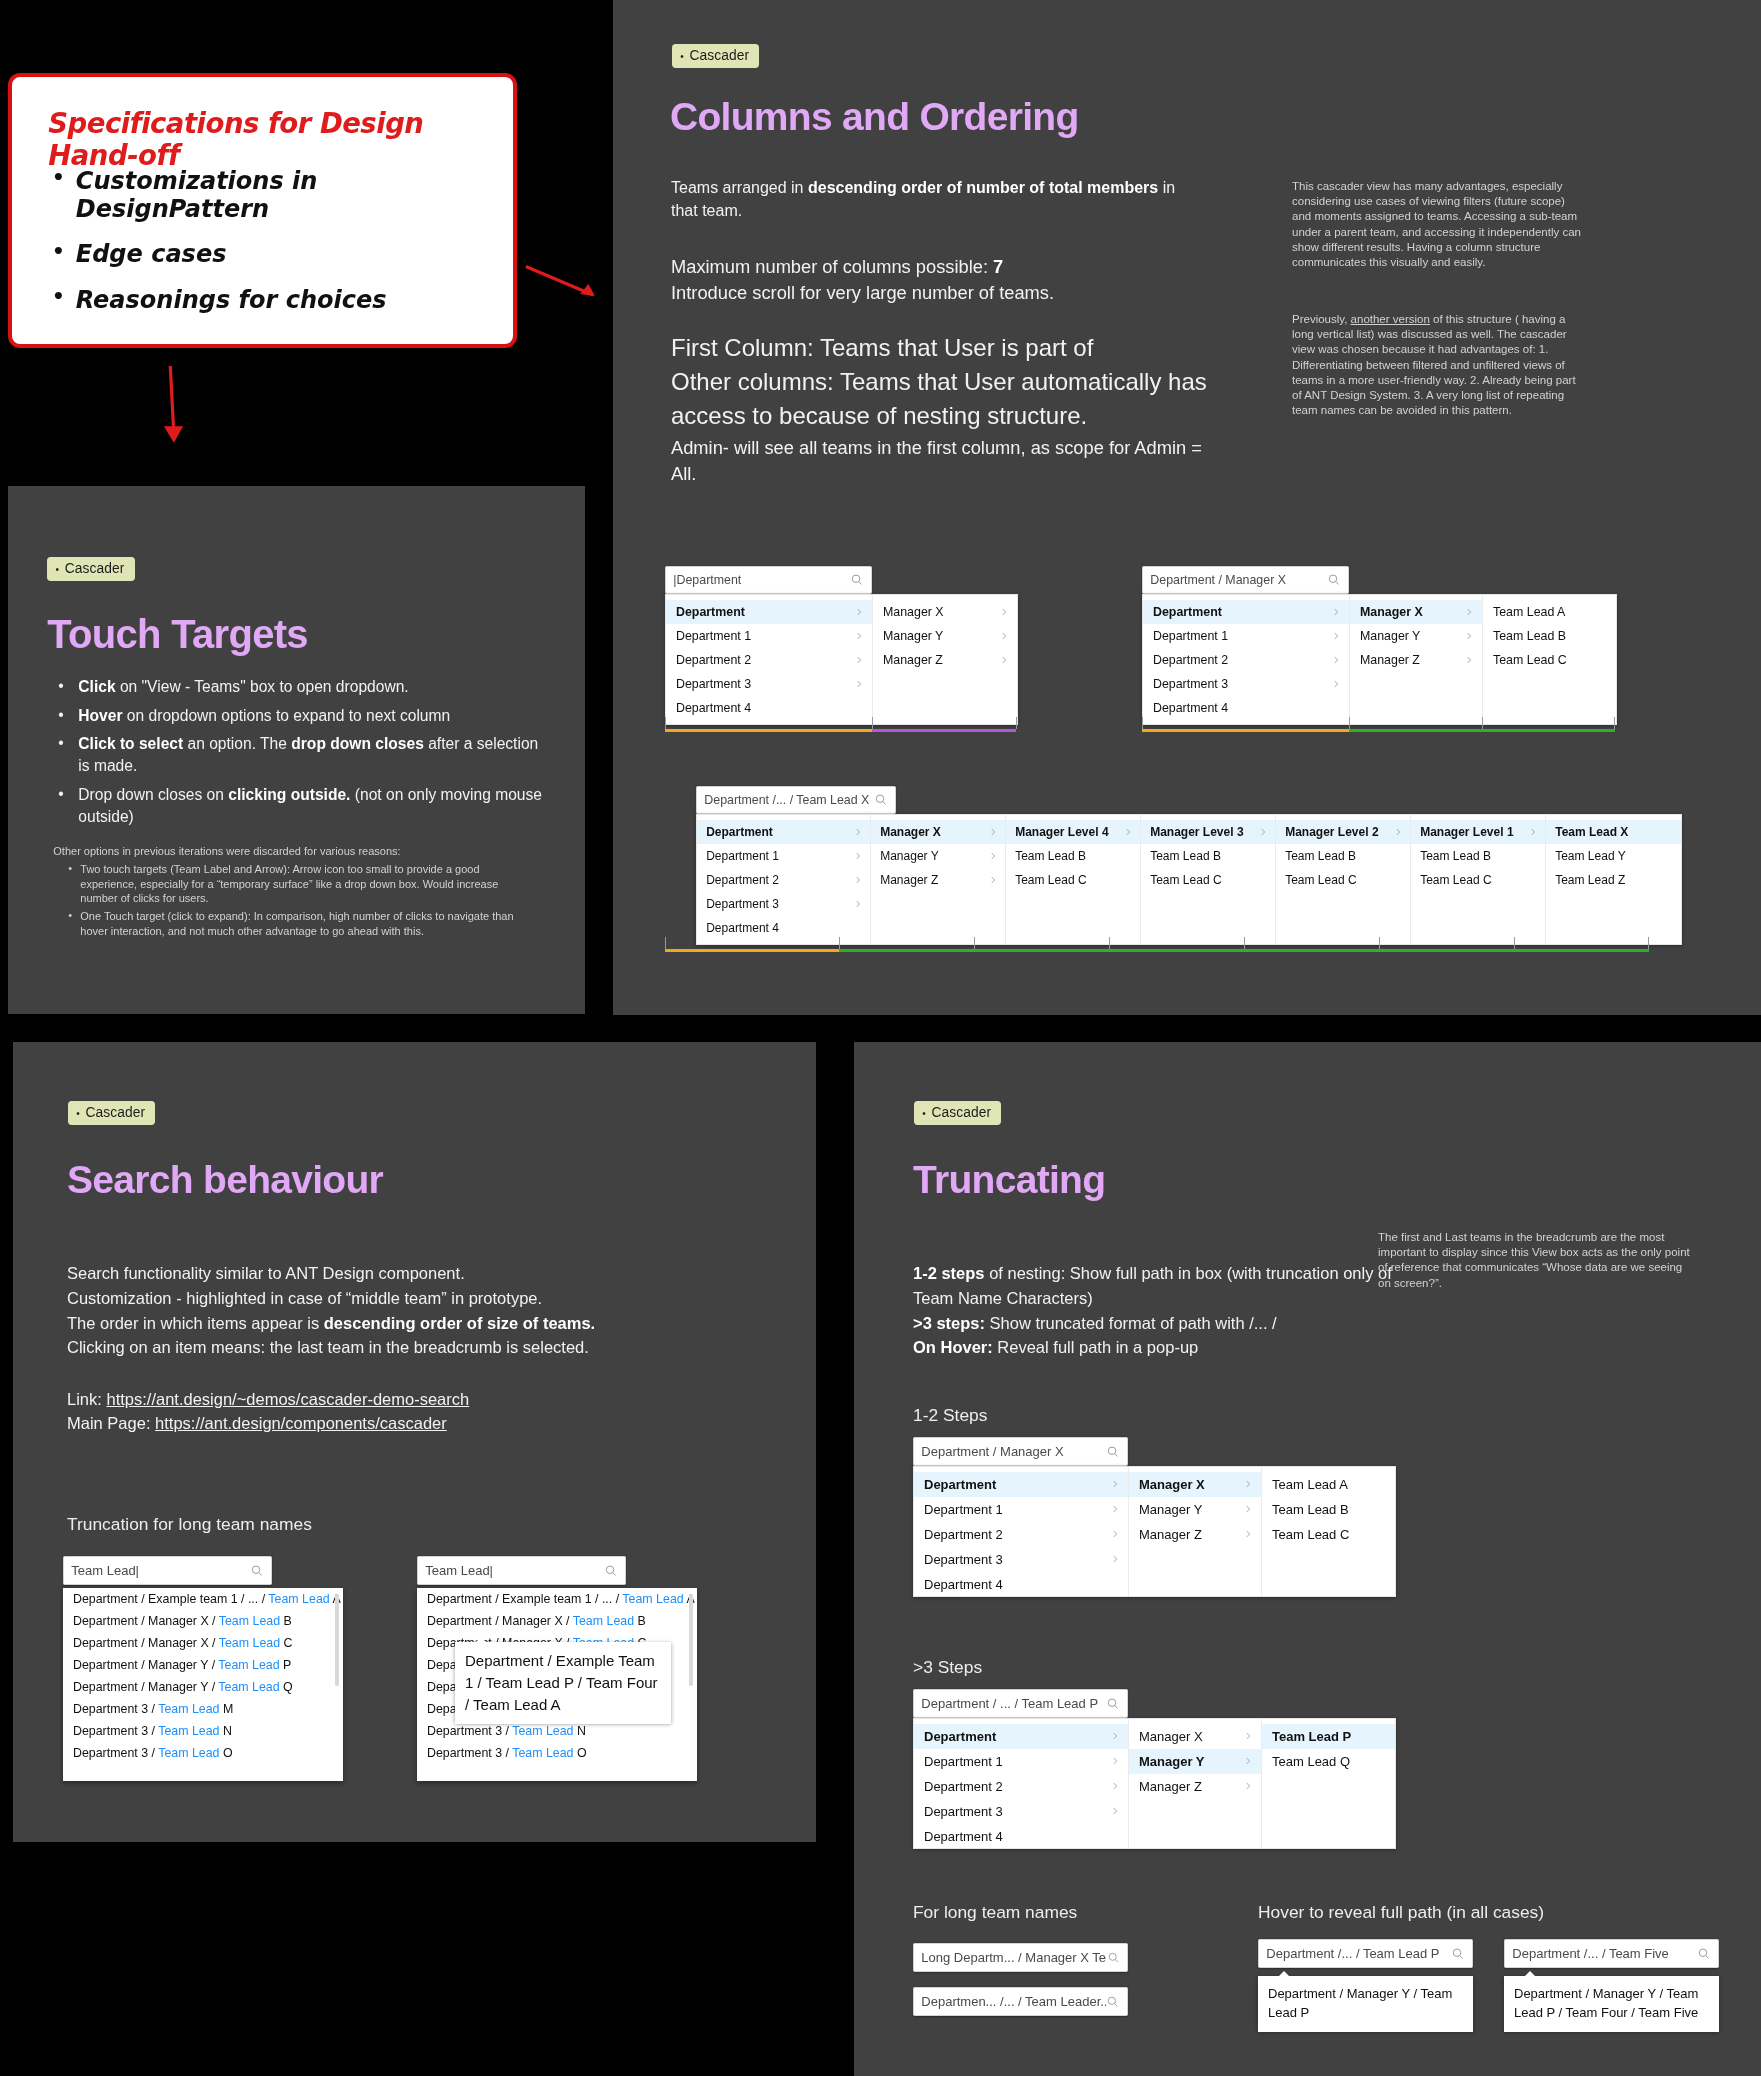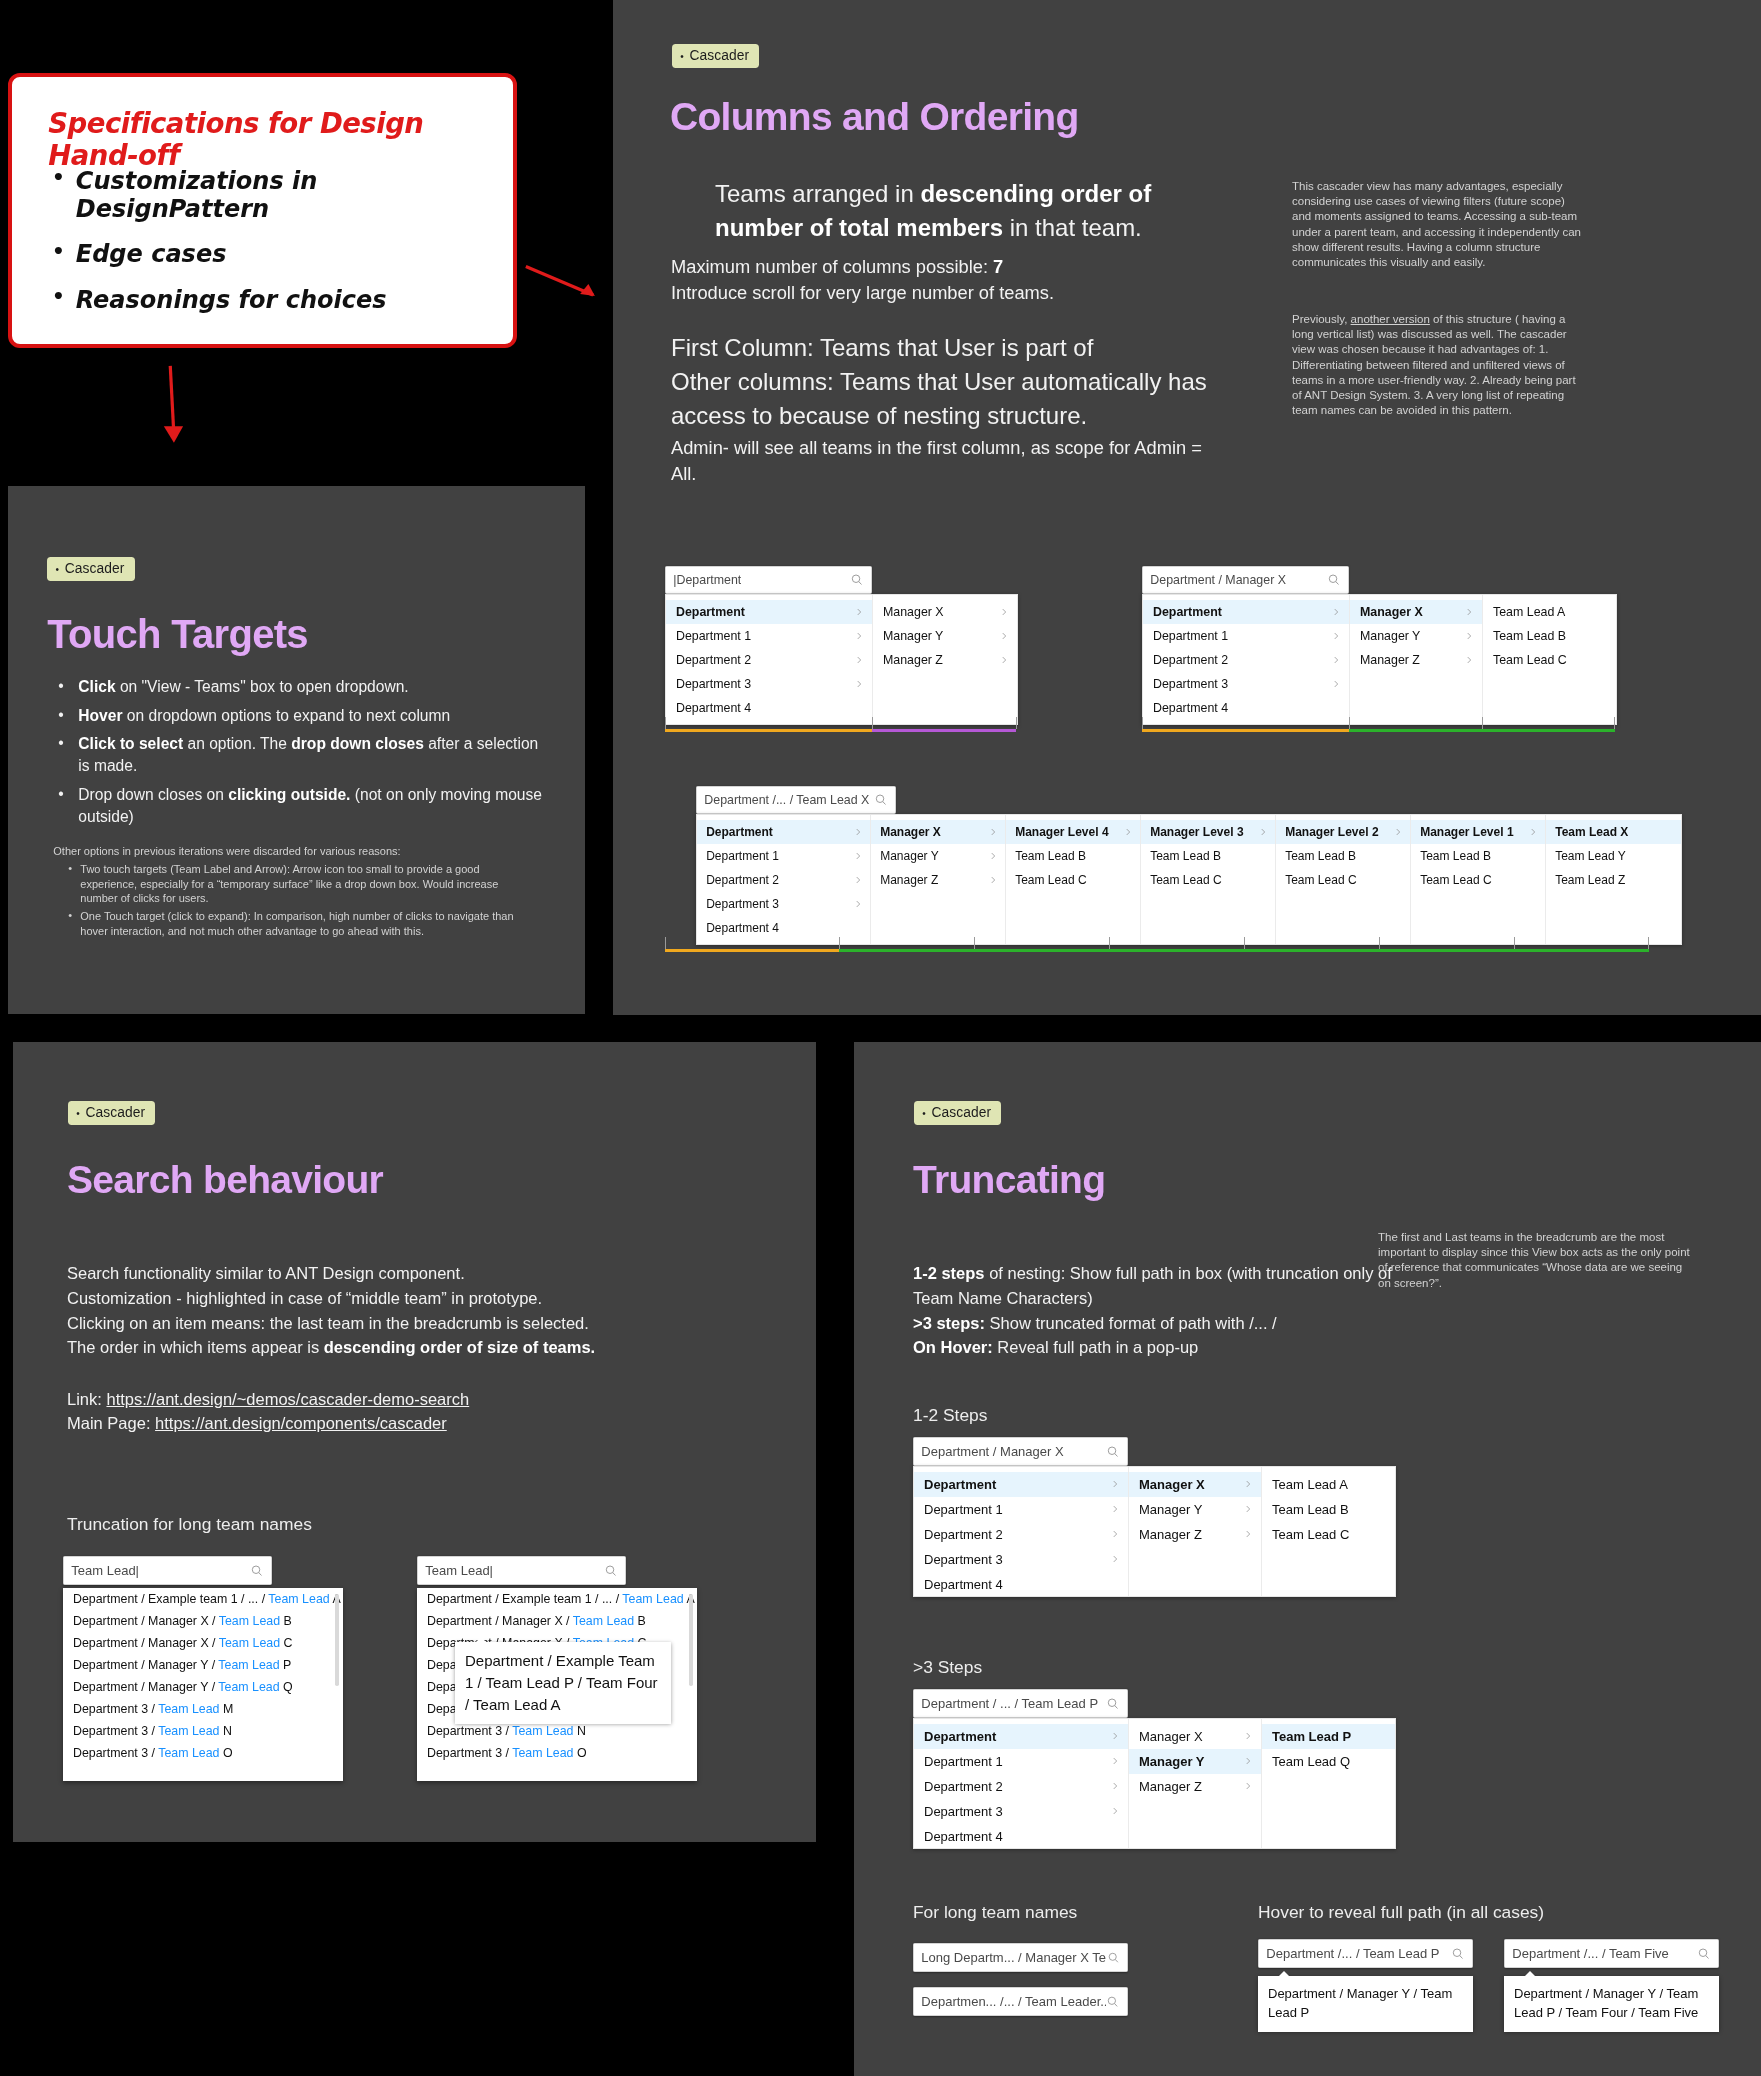--- a/index.html
+++ b/index.html
@@ -112,21 +112,21 @@
 </div>
 
 <div class="panel" id="panel-columns" style="left:613px; top:0; width:1148px; height:1015px;">
 
   <div class="tag" style="position:absolute; left:59px; top:44px;">
     <span class="dot">•</span><span>Cascader</span>
   </div>
 
   <div class="ptitle" style="position:absolute; left:57px; top:97px; font-size:39px;">Columns and Ordering</div>
 
-  <div class="body-txt" style="position:absolute; left:58px; top:177px; width:509px; font-size:24px;margin-left:44px;">Teams arranged in <b>descending order of number of total members</b> in that team.</div>
+  <div class="body-txt" style="position:absolute; left:58px; top:177px; width:509px; font-size:16px;">Teams arranged in <b>descending order of number of total members</b> in that team.</div>
   <div class="body-txt" style="position:absolute; left:58px; top:254px; width:528px; font-size:18.3px;">Maximum number of columns possible: <b>7</b><br>Introduce scroll for very large number of teams.</div>
   <div class="body-txt" style="position:absolute; left:58px; top:331px; width:583px; font-size:24px;">First Column: Teams that User is part of<br>Other columns: Teams that User automatically has access to because of nesting structure.</div>
   <div class="body-txt" style="position:absolute; left:58px; top:435px; width:546px; font-size:18.3px;">Admin- will see all teams in the first column, as scope for Admin = All.</div>
 
   <div class="note" style="position:absolute; left:679px; top:179px; width:289px; font-size:11.5px;">This cascader view has many advantages, especially considering use cases of viewing filters (future scope) and moments assigned to teams. Accessing a sub-team under a parent team, and accessing it independently can show different results. Having a column structure communicates this visually and easily.</div>
   <div class="note" style="position:absolute; left:679px; top:312px; width:289px; font-size:11.5px;">
     <span>Previously, </span><u>another version</u><span> of this structure ( having a long vertical list) was discussed as well. The cascader view was chosen because it had advantages of: 1. Differentiating between filtered and unfiltered views of teams in a more user-friendly way. 2. Already being part of ANT Design System. 3. A very long list of repeating team names can be avoided in this pattern.</span>
   </div>
 
   <div class="casc" style="left:52px; top:566px;">
@@ -446,22 +446,22 @@
 
 <div class="panel" id="panel-search" style="left:13px; top:1042px; width:803px; height:800px;">
   <div class="tag" style="position:absolute; left:55px; top:59px;">
     <span class="dot">•</span><span>Cascader</span>
   </div>
   <div class="ptitle" style="position:absolute; left:54px; top:118px; font-size:39px;">Search behaviour</div>
 
   <div style="position:absolute; left:54px; top:219px; width:651px;">
     <div class="body-txt" style="font-size:16.5px; line-height:1.5;">Search functionality similar to ANT Design component.</div>
     <div class="body-txt" style="font-size:16.5px; line-height:1.5;">Customization - highlighted in case of “middle team” in prototype.</div>
+    <div class="body-txt" style="font-size:16.5px; line-height:1.5;">The order in which items appear is <b>descending order of size of teams.</b></div>
     <div class="body-txt" style="font-size:16.5px; line-height:1.5;">Clicking on an item means: the last team in the breadcrumb is selected.</div>
-    <div class="body-txt" style="font-size:16.5px; line-height:1.5;">The order in which items appear is <b>descending order of size of teams.</b></div>
   </div>
 
   <div class="body-txt" style="position:absolute; left:54px; top:346px; font-size:16.5px;">
     <span>Link:</span>
     <a class="link" href="#">https://ant.design/~demos/cascader-demo-search</a>
   </div>
   <div class="body-txt" style="position:absolute; left:54px; top:370px; font-size:16.5px;">
     <span>Main Page:</span>
     <a class="link" href="#">https://ant.design/components/cascader</a>
   </div>

